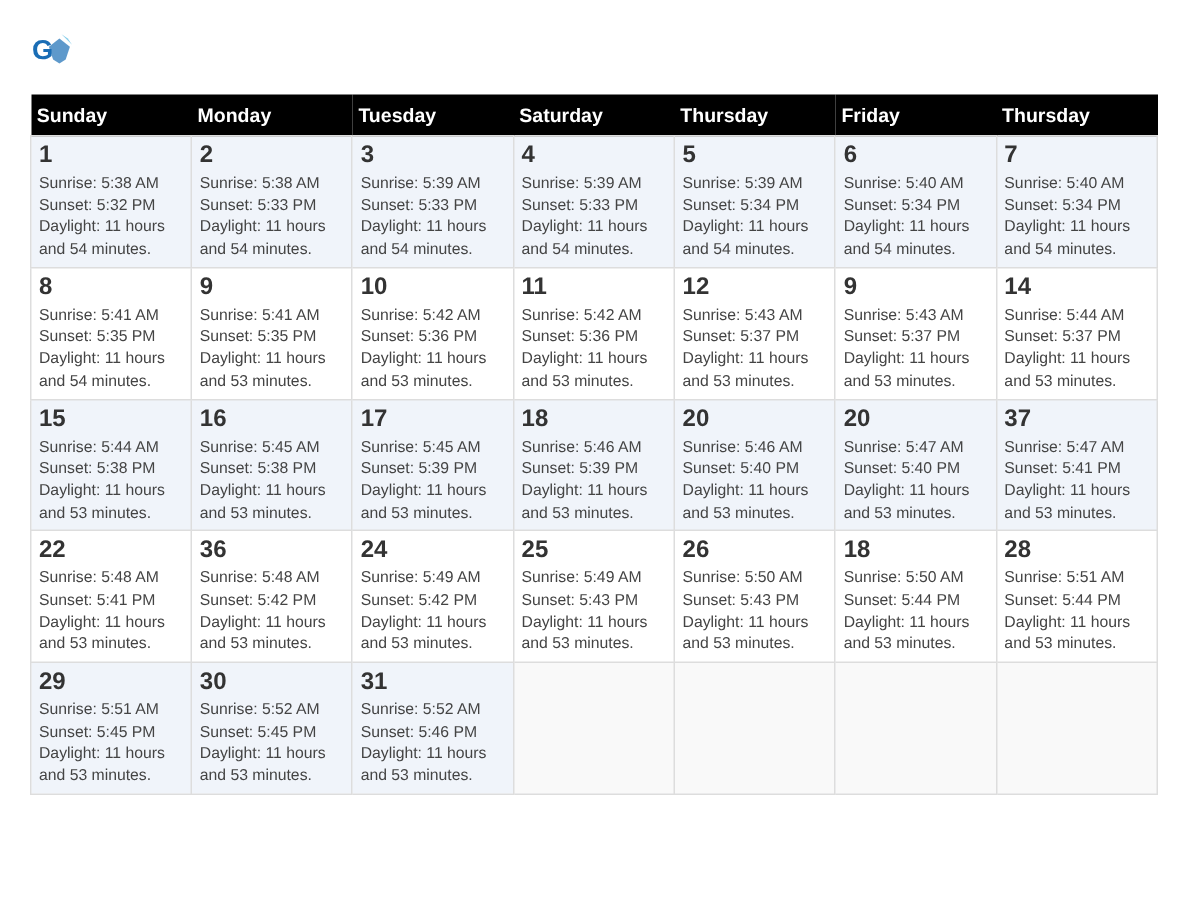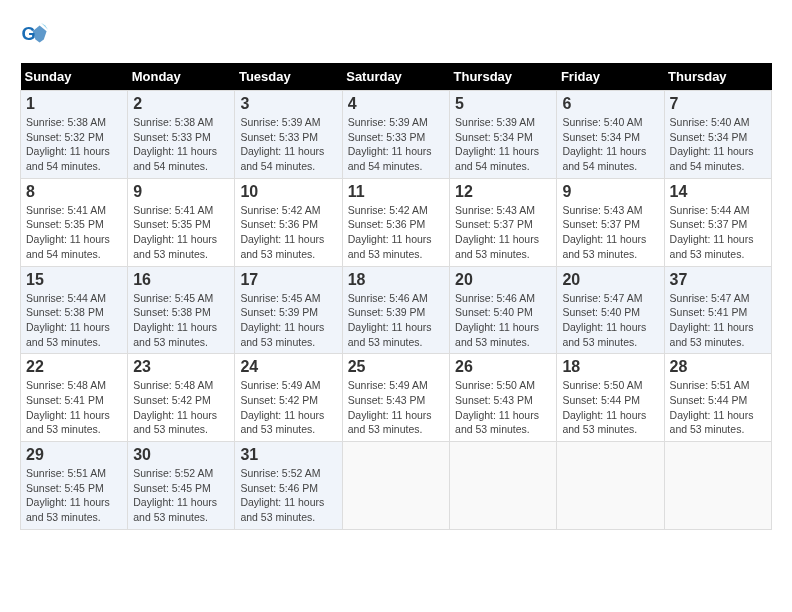--- a/index.html
+++ b/index.html
@@ -286,21 +286,21 @@
       <tr class="row-norm">
         <td>
           <span class="day-num">22</span>
         <div class="day-info">
           Sunrise: 5:48 AM<br>
           Sunset: 5:41 PM<br>
           Daylight: 11 hours and 53 minutes.
         </div>
         </td>
         <td>
-          <span class="day-num">23</span>
+          <span class="day-num">36</span>
         <div class="day-info">
           Sunrise: 5:48 AM<br>
           Sunset: 5:42 PM<br>
           Daylight: 11 hours and 53 minutes.
         </div>
         </td>
         <td>
           <span class="day-num">24</span>
         <div class="day-info">
           Sunrise: 5:49 AM<br>

